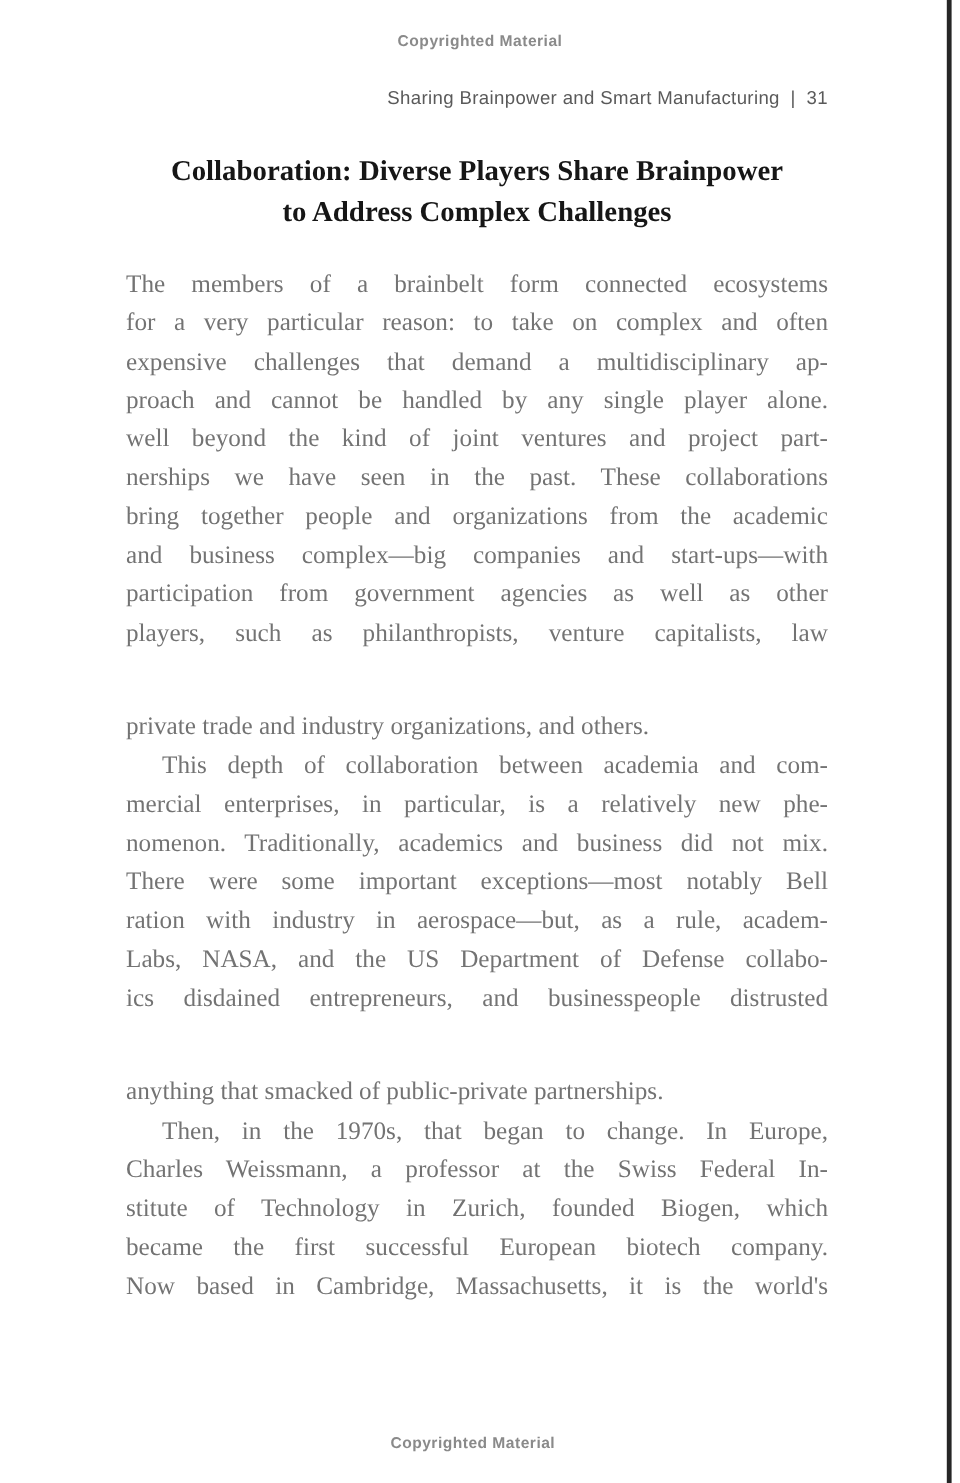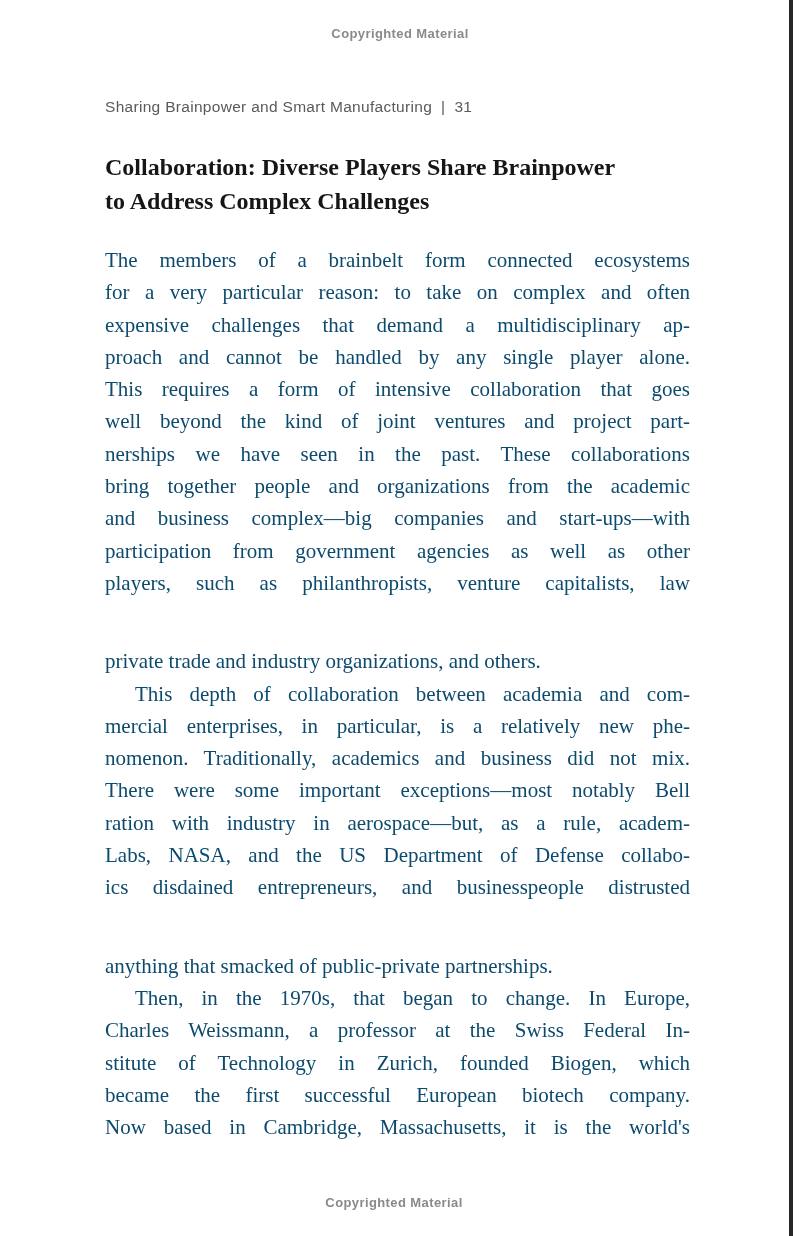--- a/index.html
+++ b/index.html
@@ -36,45 +36,45 @@
     letter-spacing: 0.4px;
     color: #8a8a8a;
   }
   .text-column {
     position: absolute;
     left: 105px;
     top: 0;
     width: 585px;
   }
   .running-header {
-    margin-top: 98px;
-    text-align: left;
+    margin-top: 74px;
+    text-align: right;
     font-family: "Liberation Sans", sans-serif;
     font-size: 15.5px;
     letter-spacing: 0.3px;
     color: #5a5a5a;
   }
   .running-header .sep {
     margin: 0 9px;
     color: #5a5a5a;
   }
   .section-title {
     margin-top: 34px;
-    text-align: left;
+    text-align: center;
     font-family: "Liberation Serif", serif;
     font-weight: bold;
     font-size: 24px;
     line-height: 34px;
     color: #161616;
   }
   .body-text {
     margin-top: 26px;
     font-size: 21px;
     line-height: 32.3px;
-    color: #0c4a6e;
+    color: #737373;
   }
   .body-text .line {
     text-align: justify;
     text-align-last: justify;
     white-space: normal;
   }
   .body-text .line.lastline {
     text-align-last: left;
     margin-top: 46px;
   }
@@ -104,21 +104,20 @@
   <div class="section-title">
     <div>Collaboration: Diverse Players Share Brainpower</div>
     <div>to Address Complex Challenges</div>
   </div>
 
   <div class="body-text">
       <div class="line">The members of a brainbelt form connected ecosystems</div>
       <div class="line">for a very particular reason: to take on complex and often</div>
       <div class="line">expensive challenges that demand a multidisciplinary ap-</div>
       <div class="line">proach and cannot be handled by any single player alone.</div>
-      <div class="line">This requires a form of intensive collaboration that goes</div>
       <div class="line">well beyond the kind of joint ventures and project part-</div>
       <div class="line">nerships we have seen in the past. These collaborations</div>
       <div class="line">bring together people and organizations from the academic</div>
       <div class="line">and business complex—big companies and start-ups—with</div>
       <div class="line">participation from government agencies as well as other</div>
       <div class="line">players, such as philanthropists, venture capitalists, law</div>
       <div class="line lastline">private trade and industry organizations, and others.</div>
       <div class="line indent">This depth of collaboration between academia and com-</div>
       <div class="line">mercial enterprises, in particular, is a relatively new phe-</div>
       <div class="line">nomenon. Traditionally, academics and business did not mix.</div>

